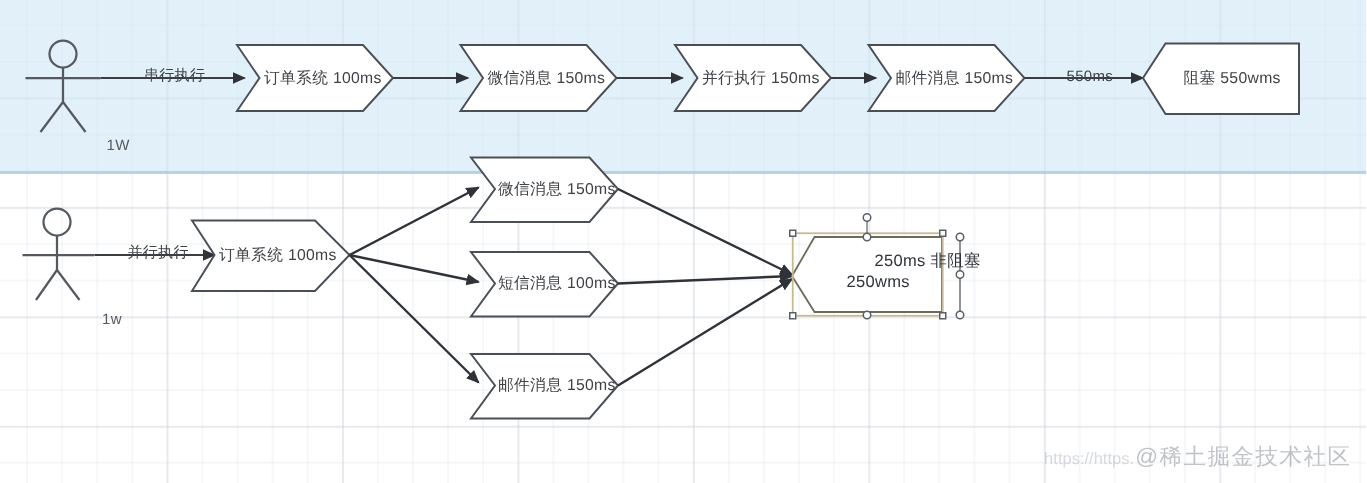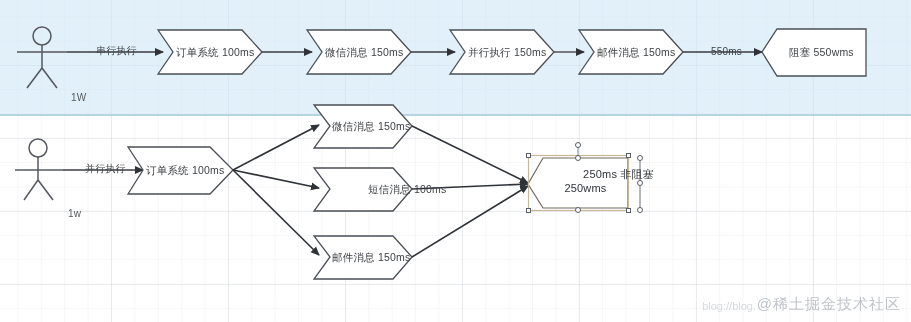--- a/index.html
+++ b/index.html
@@ -186,33 +186,33 @@
 
   <div class="lbl" style="left:789px; top:46px;">阻塞 550wms</div>
 
   <div class="lbl lbl-actor" style="left:30px; top:208px;">1w</div>
 
   <div class="lbl lbl-edge" style="left:85px; top:163px;">并行执行</div>
 
   <div class="lbl" style="left:146px; top:164px;">订单系统 100ms</div>
 
   <div class="lbl" style="left:332px; top:120px;">微信消息 150ms</div>
-  <div class="lbl" style="left:332px; top:183px;margin-left:36px;">短信消息 100ms</div>
+  <div class="lbl" style="left:332px; top:183px;">短信消息 100ms</div>
   <div class="lbl" style="left:332px; top:251px;">邮件消息 150ms</div>
 
   <div class="lbl lbl-sel" style="left:543px; top:168px; width:85px;margin-left:33px;">250ms 非阻塞</div>
   <div class="lbl lbl-sel" style="left:543px; top:182px; width:85px;">250wms</div>
 
   <div class="handle-sq" style="left:526px; top:153px;"></div>
   <div class="handle-sq" style="left:626px; top:153px;"></div>
   <div class="handle-sq" style="left:526px; top:208px;"></div>
   <div class="handle-sq" style="left:626px; top:208px;"></div>
   <div class="handle-ci" style="left:575px; top:142px;"></div>
   <div class="handle-ci" style="left:575px; top:155px;"></div>
   <div class="handle-ci" style="left:575px; top:207px;"></div>
   <div class="handle-ci" style="left:637px; top:155px;"></div>
   <div class="handle-ci" style="left:637px; top:180px;"></div>
   <div class="handle-ci" style="left:637px; top:207px;"></div>
 
-  <div id="watermark-url">blog://blog.</div>
+  <div id="watermark-url">https://https.</div>
   <div id="watermark">@稀土掘金技术社区</div>
 
 </div>
 
 </body></html>

